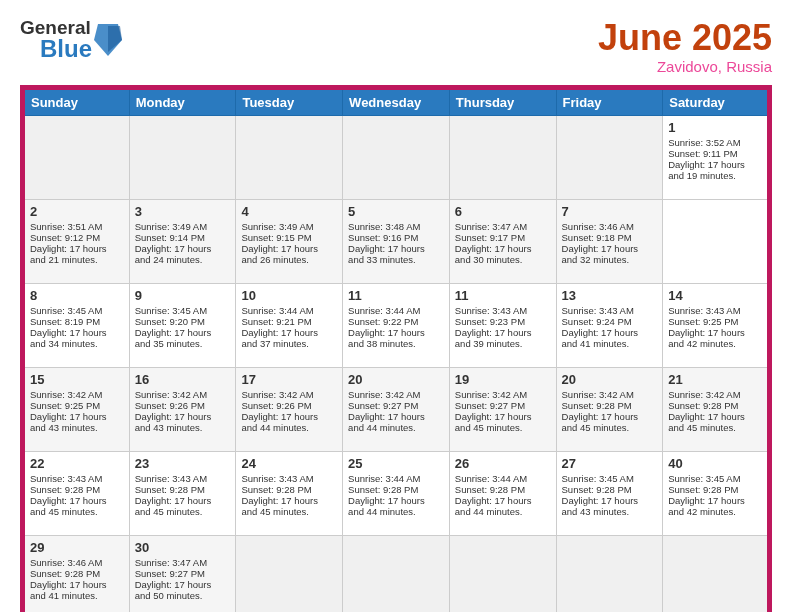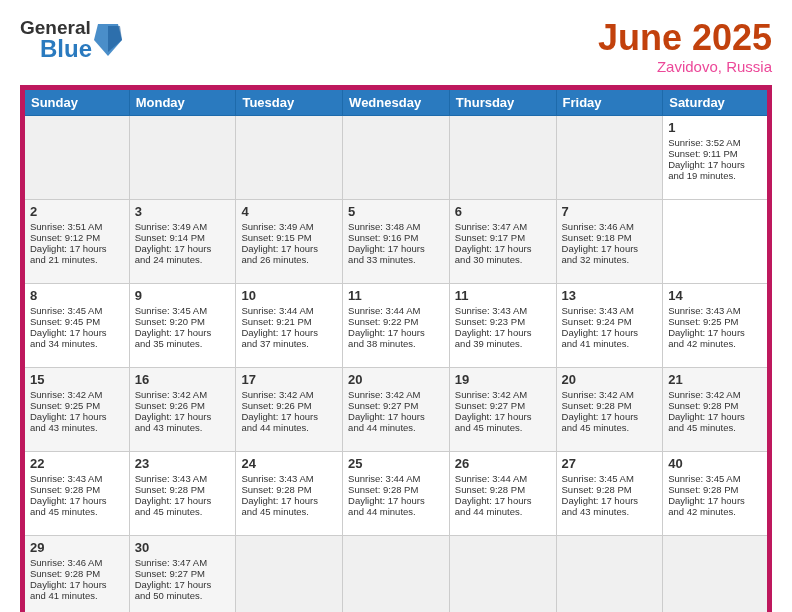--- a/index.html
+++ b/index.html
@@ -173,21 +173,21 @@
             <div>Sunrise: 3:46 AM</div>
             <div>Sunset: 9:18 PM</div>
             <div>Daylight: 17 hours</div>
             <div>and 32 minutes.</div>
           </td>
         </tr>
         <tr>
           <td>
             <span class="day-num">8</span>
             <div>Sunrise: 3:45 AM</div>
-            <div>Sunset: 9:45 PM</div>
+            <div>Sunset: 8:19 PM</div>
             <div>Daylight: 17 hours</div>
             <div>and 34 minutes.</div>
           </td>
           <td>
             <span class="day-num">9</span>
             <div>Sunrise: 3:45 AM</div>
             <div>Sunset: 9:20 PM</div>
             <div>Daylight: 17 hours</div>
             <div>and 35 minutes.</div>
           </td>

